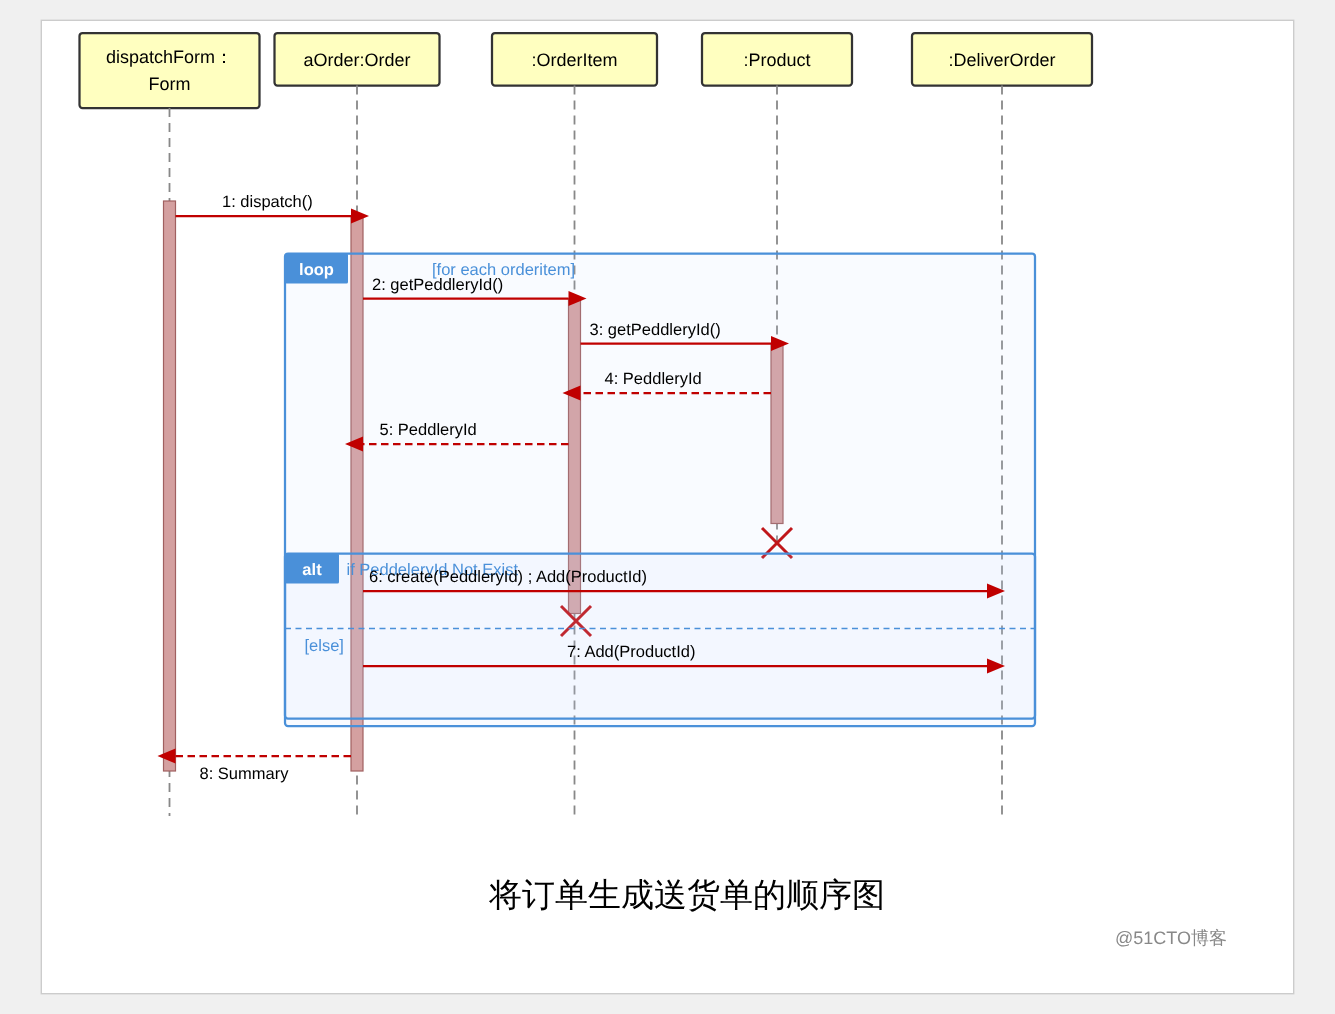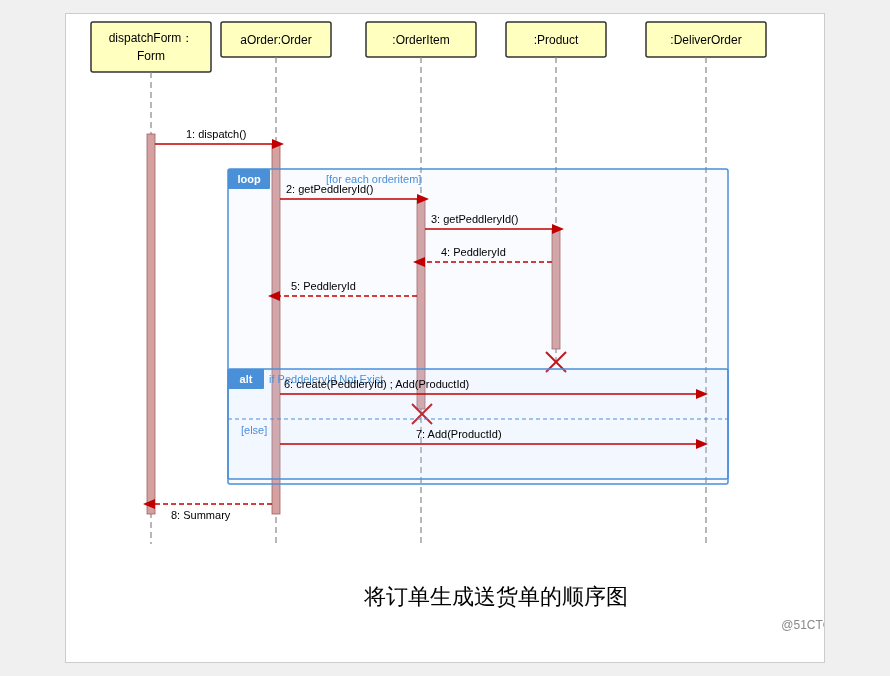--- a/index.html
+++ b/index.html
@@ -6,21 +6,21 @@
     body {
       width: 890px;
       height: 676px;
       background: #f0f0f0;
       font-family: Arial, sans-serif;
       display: flex;
       align-items: center;
       justify-content: center;
     }
     .diagram-container {
-      width: 760px;
+      width: 836px;
       height: 650px;
       background: white;
       border: 1px solid #ccc;
       position: relative;
       overflow: hidden;
     }
     svg {
       width: 100%;
       height: 100%;
     }

